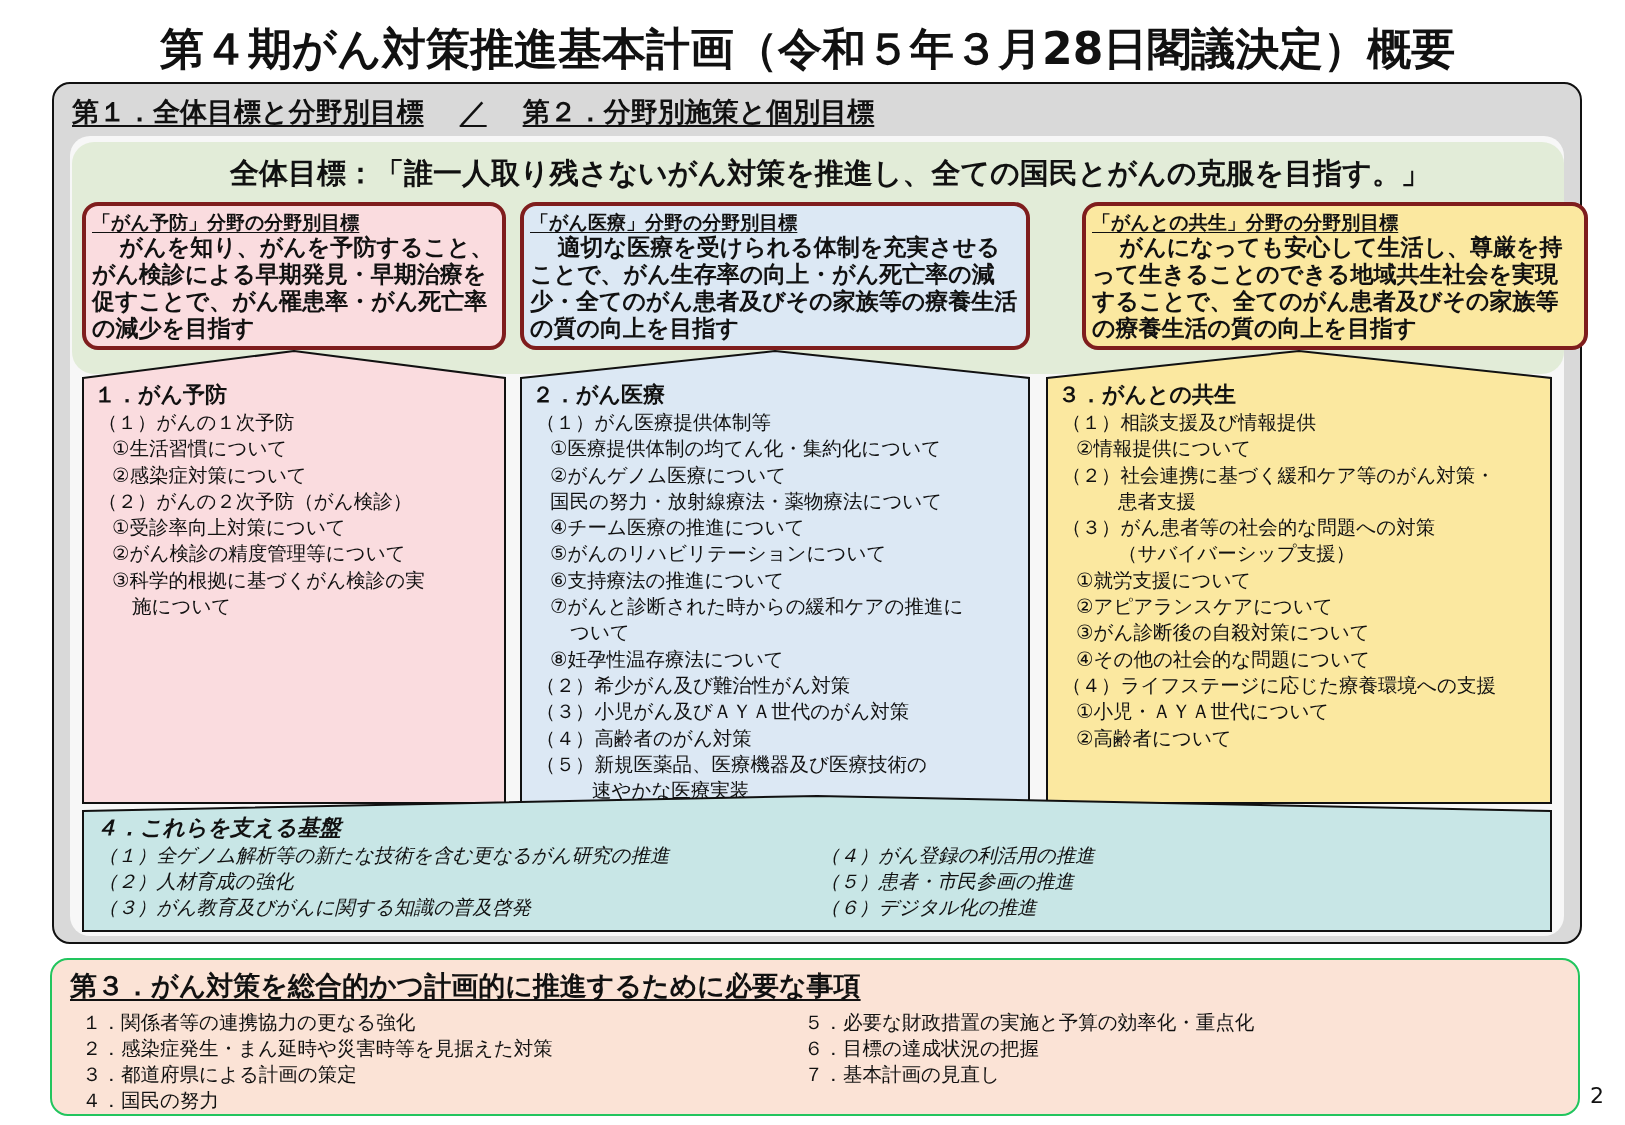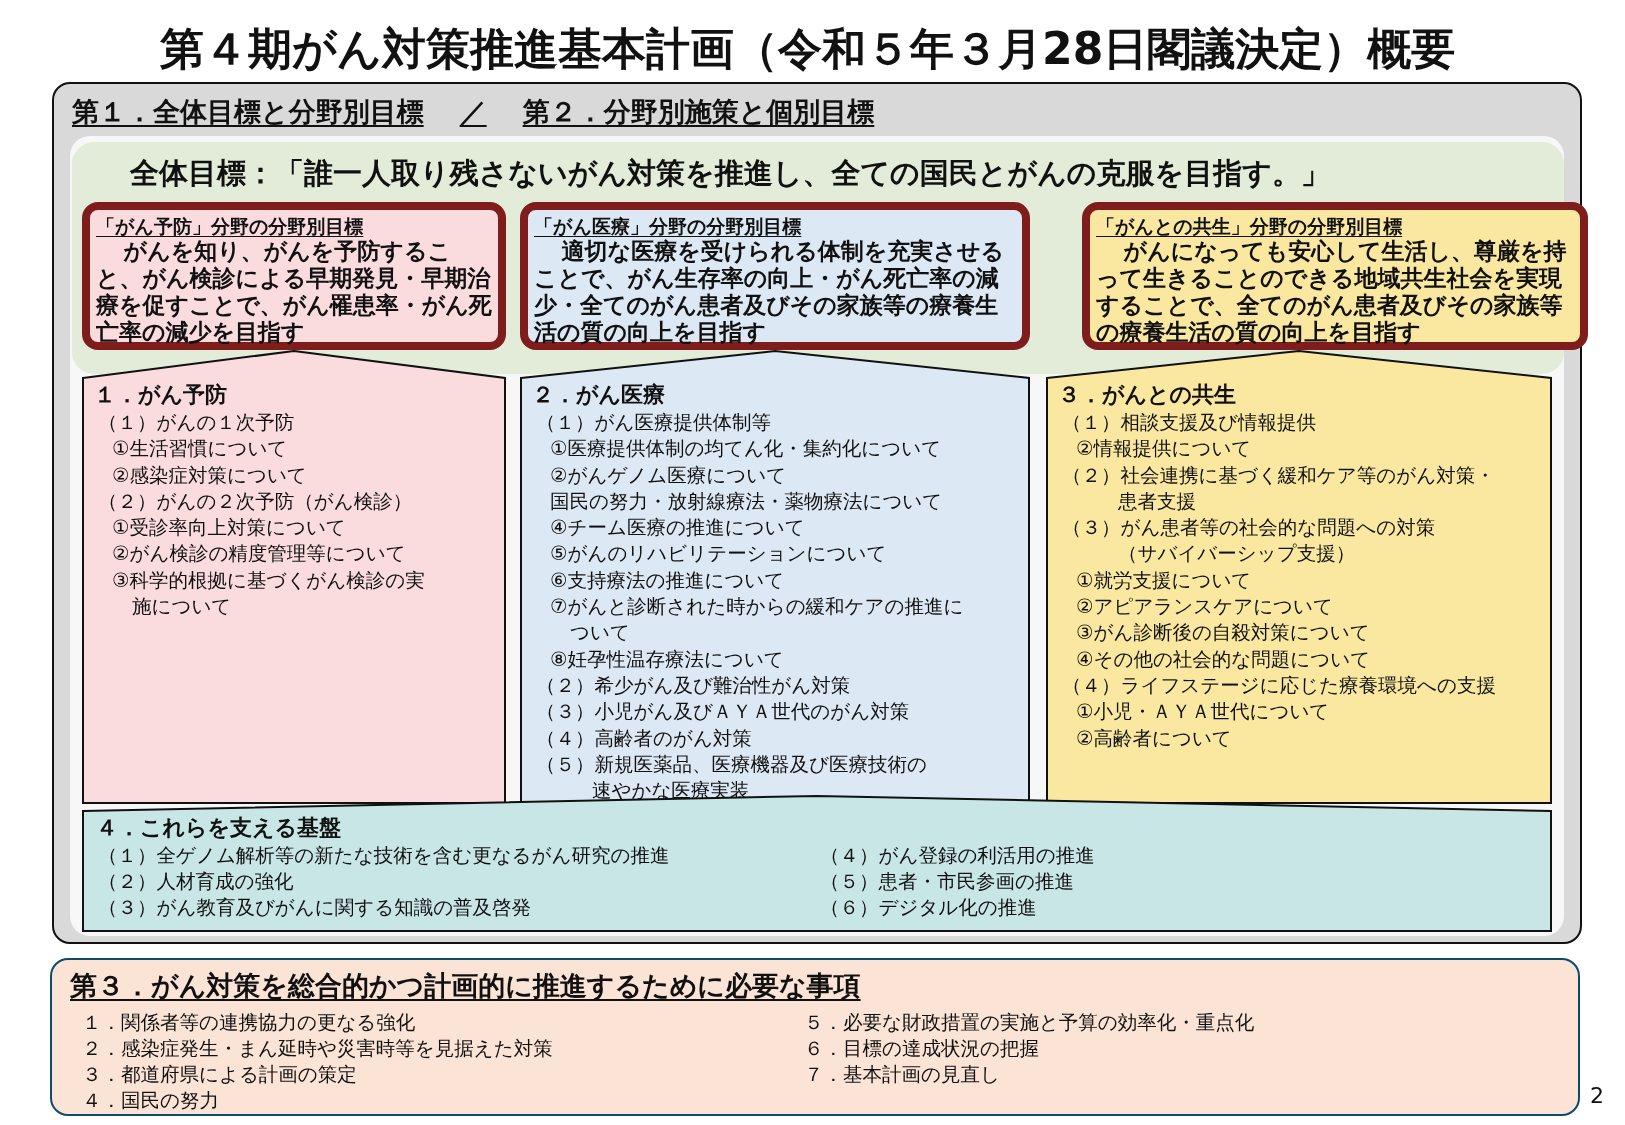--- a/index.html
+++ b/index.html
@@ -27,26 +27,26 @@
       position: absolute; left: 16px; top: 52px; width: 1494px; height: 800px;
       background: #f7f7f7; border-radius: 20px;
     }
 
     .goal-band {
       position: absolute; left: 72px; top: 142px; width: 1492px; height: 232px;
       background: #e2ecd8; border-radius: 22px;
     }
     .goal-title {
       position: absolute; left: 130px; top: 150px; width: 1400px;
-      font-size: 29px; font-weight: bold; white-space: nowrap; line-height: 46px;
+      font-size: 29px; font-weight: bold; white-space: nowrap; line-height: 46px; text-align: center;
     }
 
     .goal-box {
       position: absolute; top: 202px; height: 148px;
-      border: 8px solid #7f1d1d; border-radius: 16px; padding: 4px 6px;
+      border: 4px solid #7f1d1d; border-radius: 16px; padding: 4px 6px;
     }
     .goal-box .goal-head {
       font-size: 19px; font-weight: bold; text-decoration: underline; line-height: 24px;
       white-space: nowrap; text-underline-offset: 3px;
     }
     .goal-box .goal-body {
       font-size: 23px; font-weight: bold; line-height: 27px; text-indent: 1.2em;
     }
     .pink { background: #fadcdf; }
     .blue { background: #dce8f4; }
@@ -61,32 +61,32 @@
       position: absolute; left: 12px; top: 30px; right: 10px;
       font-size: 19.5px; line-height: 26.3px; white-space: nowrap;
     }
     .col-content .col-head { font-size: 22px; font-weight: bold; line-height: 30px; }
     .line { display: block; }
     .l1 { padding-left: 4px; }
     .l2 { padding-left: 18px; }
     .cont1 { padding-left: 60px; }
     .cont2 { padding-left: 38px; }
 
-    .base-box { position: absolute; left: 82px; top: 795px; width: 1203px; height: 138px; }
+    .base-box { position: absolute; left: 82px; top: 795px; width: 1203px; height: 138px; font-style: italic; }
     .base-box svg { position: absolute; left: 0; top: 0; }
     .base-head {
       position: absolute; left: 14px; top: 18px; font-size: 22px; font-weight: bold; white-space: nowrap;
     }
     .base-col {
       position: absolute; top: 48px; font-size: 19.5px; line-height: 26px; white-space: nowrap;
     }
 
     .sec3 {
       position: absolute; left: 50px; top: 958px; width: 1530px; height: 158px;
-      border: 2px solid #0c4a6e; border-radius: 18px;
+      border: 2px solid #22c55e; border-radius: 18px;
     }
     .sec3-head {
       position: absolute; left: 18px; top: 8px; font-size: 27px; font-weight: bold;
       text-decoration: underline; white-space: nowrap; text-underline-offset: 4px;
     }
     .sec3-col {
       position: absolute; top: 50px; font-size: 19.5px; line-height: 26px; white-space: nowrap;
     }
     .page-num {
       position: absolute; left: 1590px; top: 1083px; font-size: 22px;

